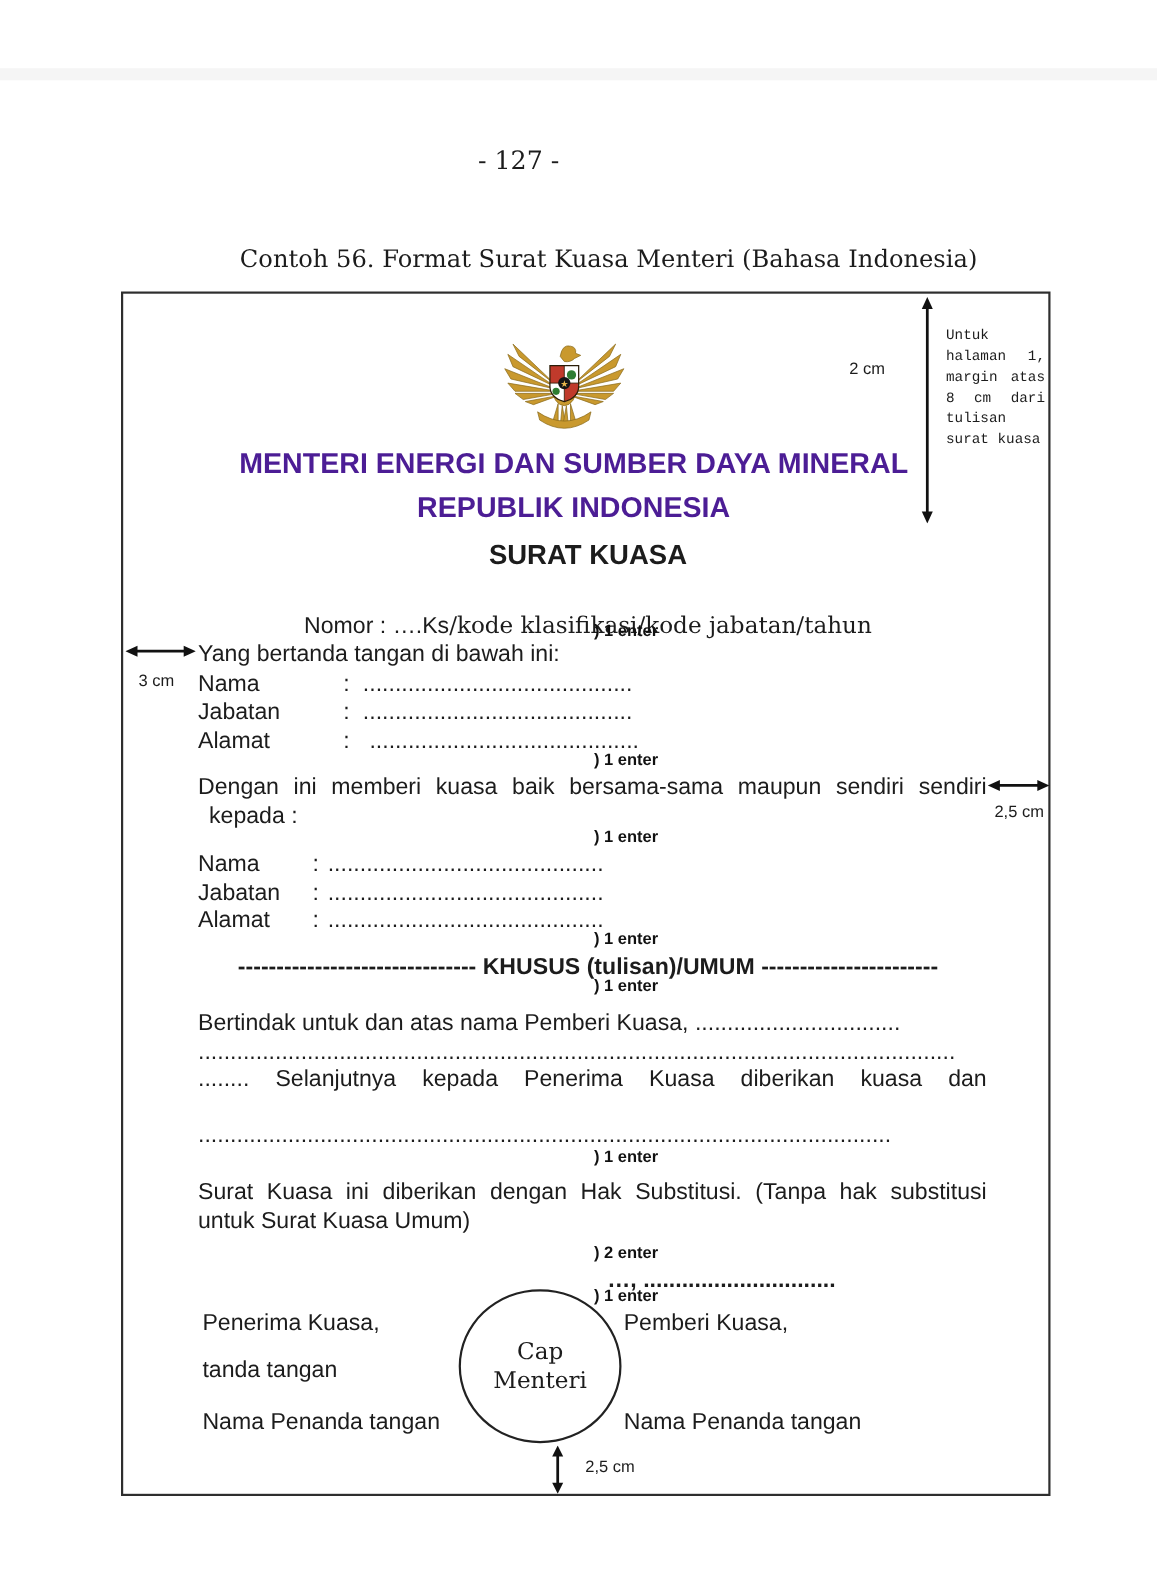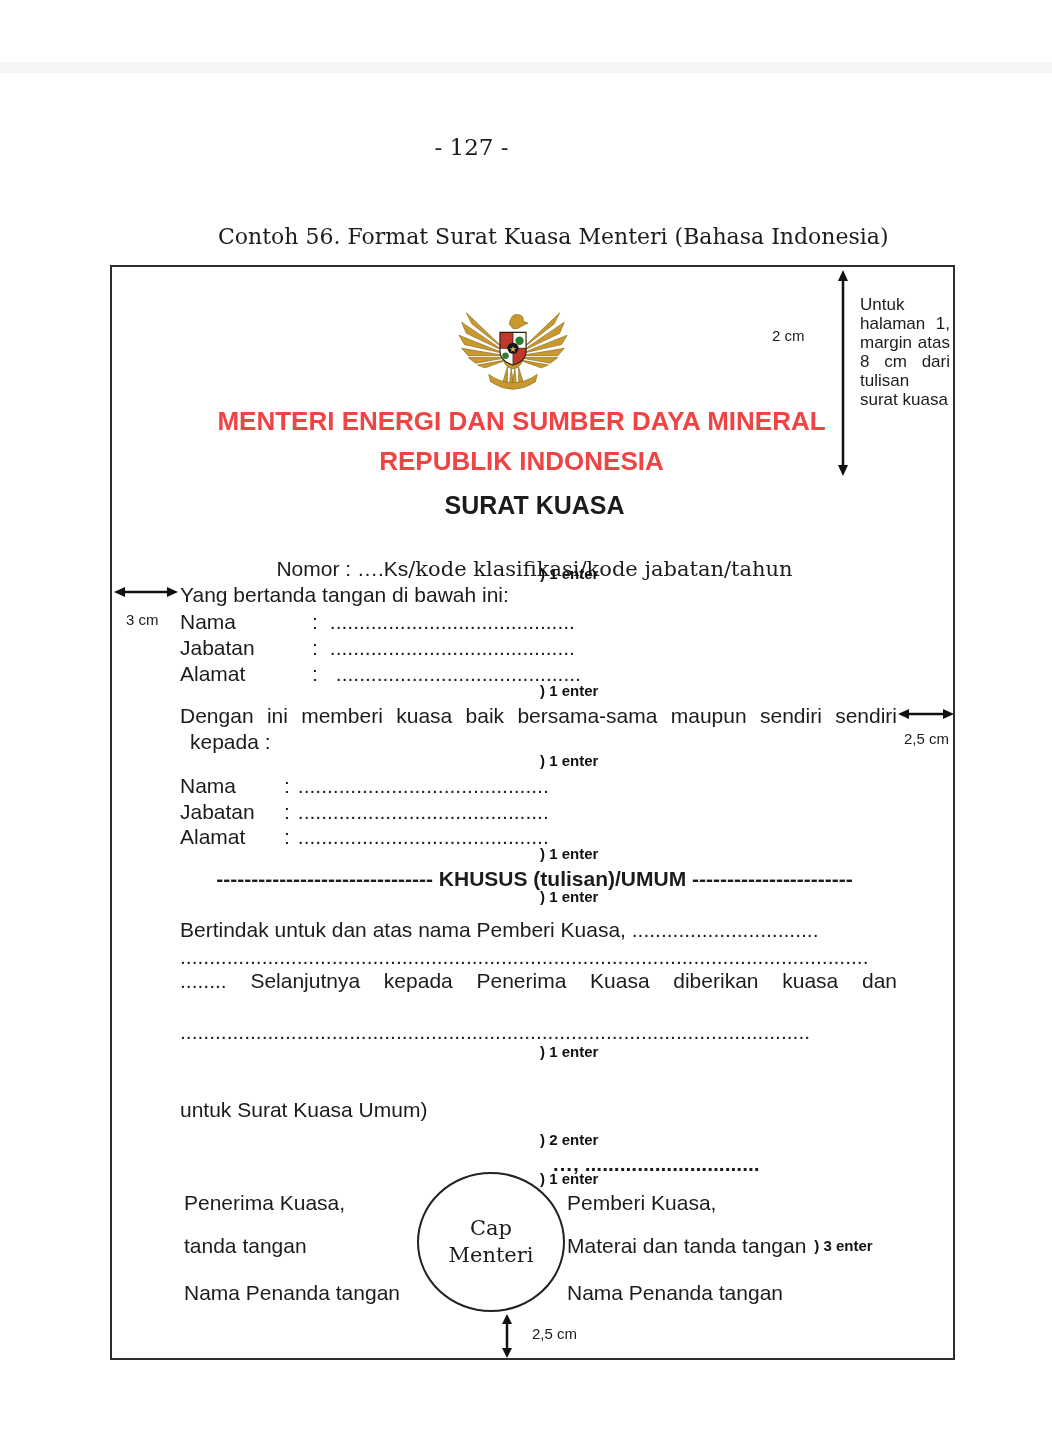--- a/index.html
+++ b/index.html
@@ -9,26 +9,26 @@
   }
   .abs{position:absolute;}
   .serif{font-family:"DejaVu Serif","Liberation Serif",serif;}
   .t{font-size:21px;line-height:25px;white-space:nowrap;}
   .just{white-space:normal;width:717px;text-align:justify;text-align-last:justify;}
   .center{left:64px;width:717px;text-align:center;}
   .bold{font-weight:700;}
   .enter{font-size:15px;font-weight:700;white-space:nowrap;color:#111;}
   .small{font-size:15px;white-space:nowrap;}
   .row{display:flex;}
-  .yellow{color:#ef4444;font-weight:700;font-size:26px;line-height:32px;white-space:nowrap;}
+  .yellow{color:#4c1d95;font-weight:700;font-size:26px;line-height:32px;white-space:nowrap;}
   #topstrip{left:0;top:62px;width:1052px;height:11px;background:#f5f5f5;}
   #pageno{left:0;top:134px;width:909px;text-align:center;font-size:23px;margin-left:17px;}
   #caption{left:193px;top:224px;font-size:22px;white-space:nowrap;margin-left:25px;}
   #frame{left:110px;top:265px;width:841px;height:1091px;border:2px solid #2e2e2e;}
-  .note{font-size:17px;line-height:19px;width:90px;text-align:justify;white-space:normal;}
+  .note{font-size:13px;line-height:19px;width:90px;text-align:justify;white-space:normal;font-family:Liberation Mono, monospace;}
   .stamp{left:305px;top:905px;width:144px;height:136px;border:2px solid #222;border-radius:50%;
          display:flex;flex-direction:column;align-items:center;justify-content:center;
          font-size:21px;line-height:27px;background:#fff;}
   svg{display:block;}
 </style>
 </head>
 <body>
 
 <div id="topstrip" class="abs"></div>
 <div id="pageno" class="abs serif">- 127 -</div>
@@ -175,32 +175,29 @@
       <span style="margin-left:8px;">...........................................</span>
   </div>
 
   <div class="abs center t bold" style="top:599px;">------------------------------- KHUSUS (tulisan)/UMUM -----------------------</div>
 
   <div class="abs t" style="left:68px;top:650px;">Bertindak untuk dan atas nama Pemberi Kuasa, ................................</div>
   <div class="abs t" style="left:68px;top:677px;">......................................................................................................................</div>
   <div class="abs t just" style="left:68px;top:701px;">........ Selanjutnya kepada Penerima Kuasa diberikan kuasa dan</div>
   <div class="abs t" style="left:68px;top:752px;">............................................................................................................</div>
 
+  <div class="abs t just" style="left:68px;top:804px;">Surat Kuasa ini diberikan dengan Hak Substitusi. (Tanpa hak substitusi</div>
   <div class="abs t" style="left:68px;top:830px;">untuk Surat Kuasa Umum)</div>
 
   <div class="abs t bold" style="left:440px;top:884px;">…, ..............................</div>
 
   <div class="abs t" style="left:72px;top:923px;">Penerima Kuasa,</div>
   <div class="abs t" style="left:455px;top:923px;">Pemberi Kuasa,</div>
 
   <div class="abs t" style="left:72px;top:966px;">tanda tangan</div>
-  <div class="abs t row" style="left:455px;top:966px;">
-    <span>Materai dan tanda tangan</span>
-    <span class="enter" style="margin-left:8px;align-self:center;">) 3 enter</span>
-  </div>
 
   <div class="abs t" style="left:72px;top:1013px;">Nama Penanda tangan</div>
   <div class="abs t" style="left:455px;top:1013px;">Nama Penanda tangan</div>
 
   <div class="abs stamp serif">
     <span>Cap</span>
     <span>Menteri</span>
   </div>
 
 </div>

